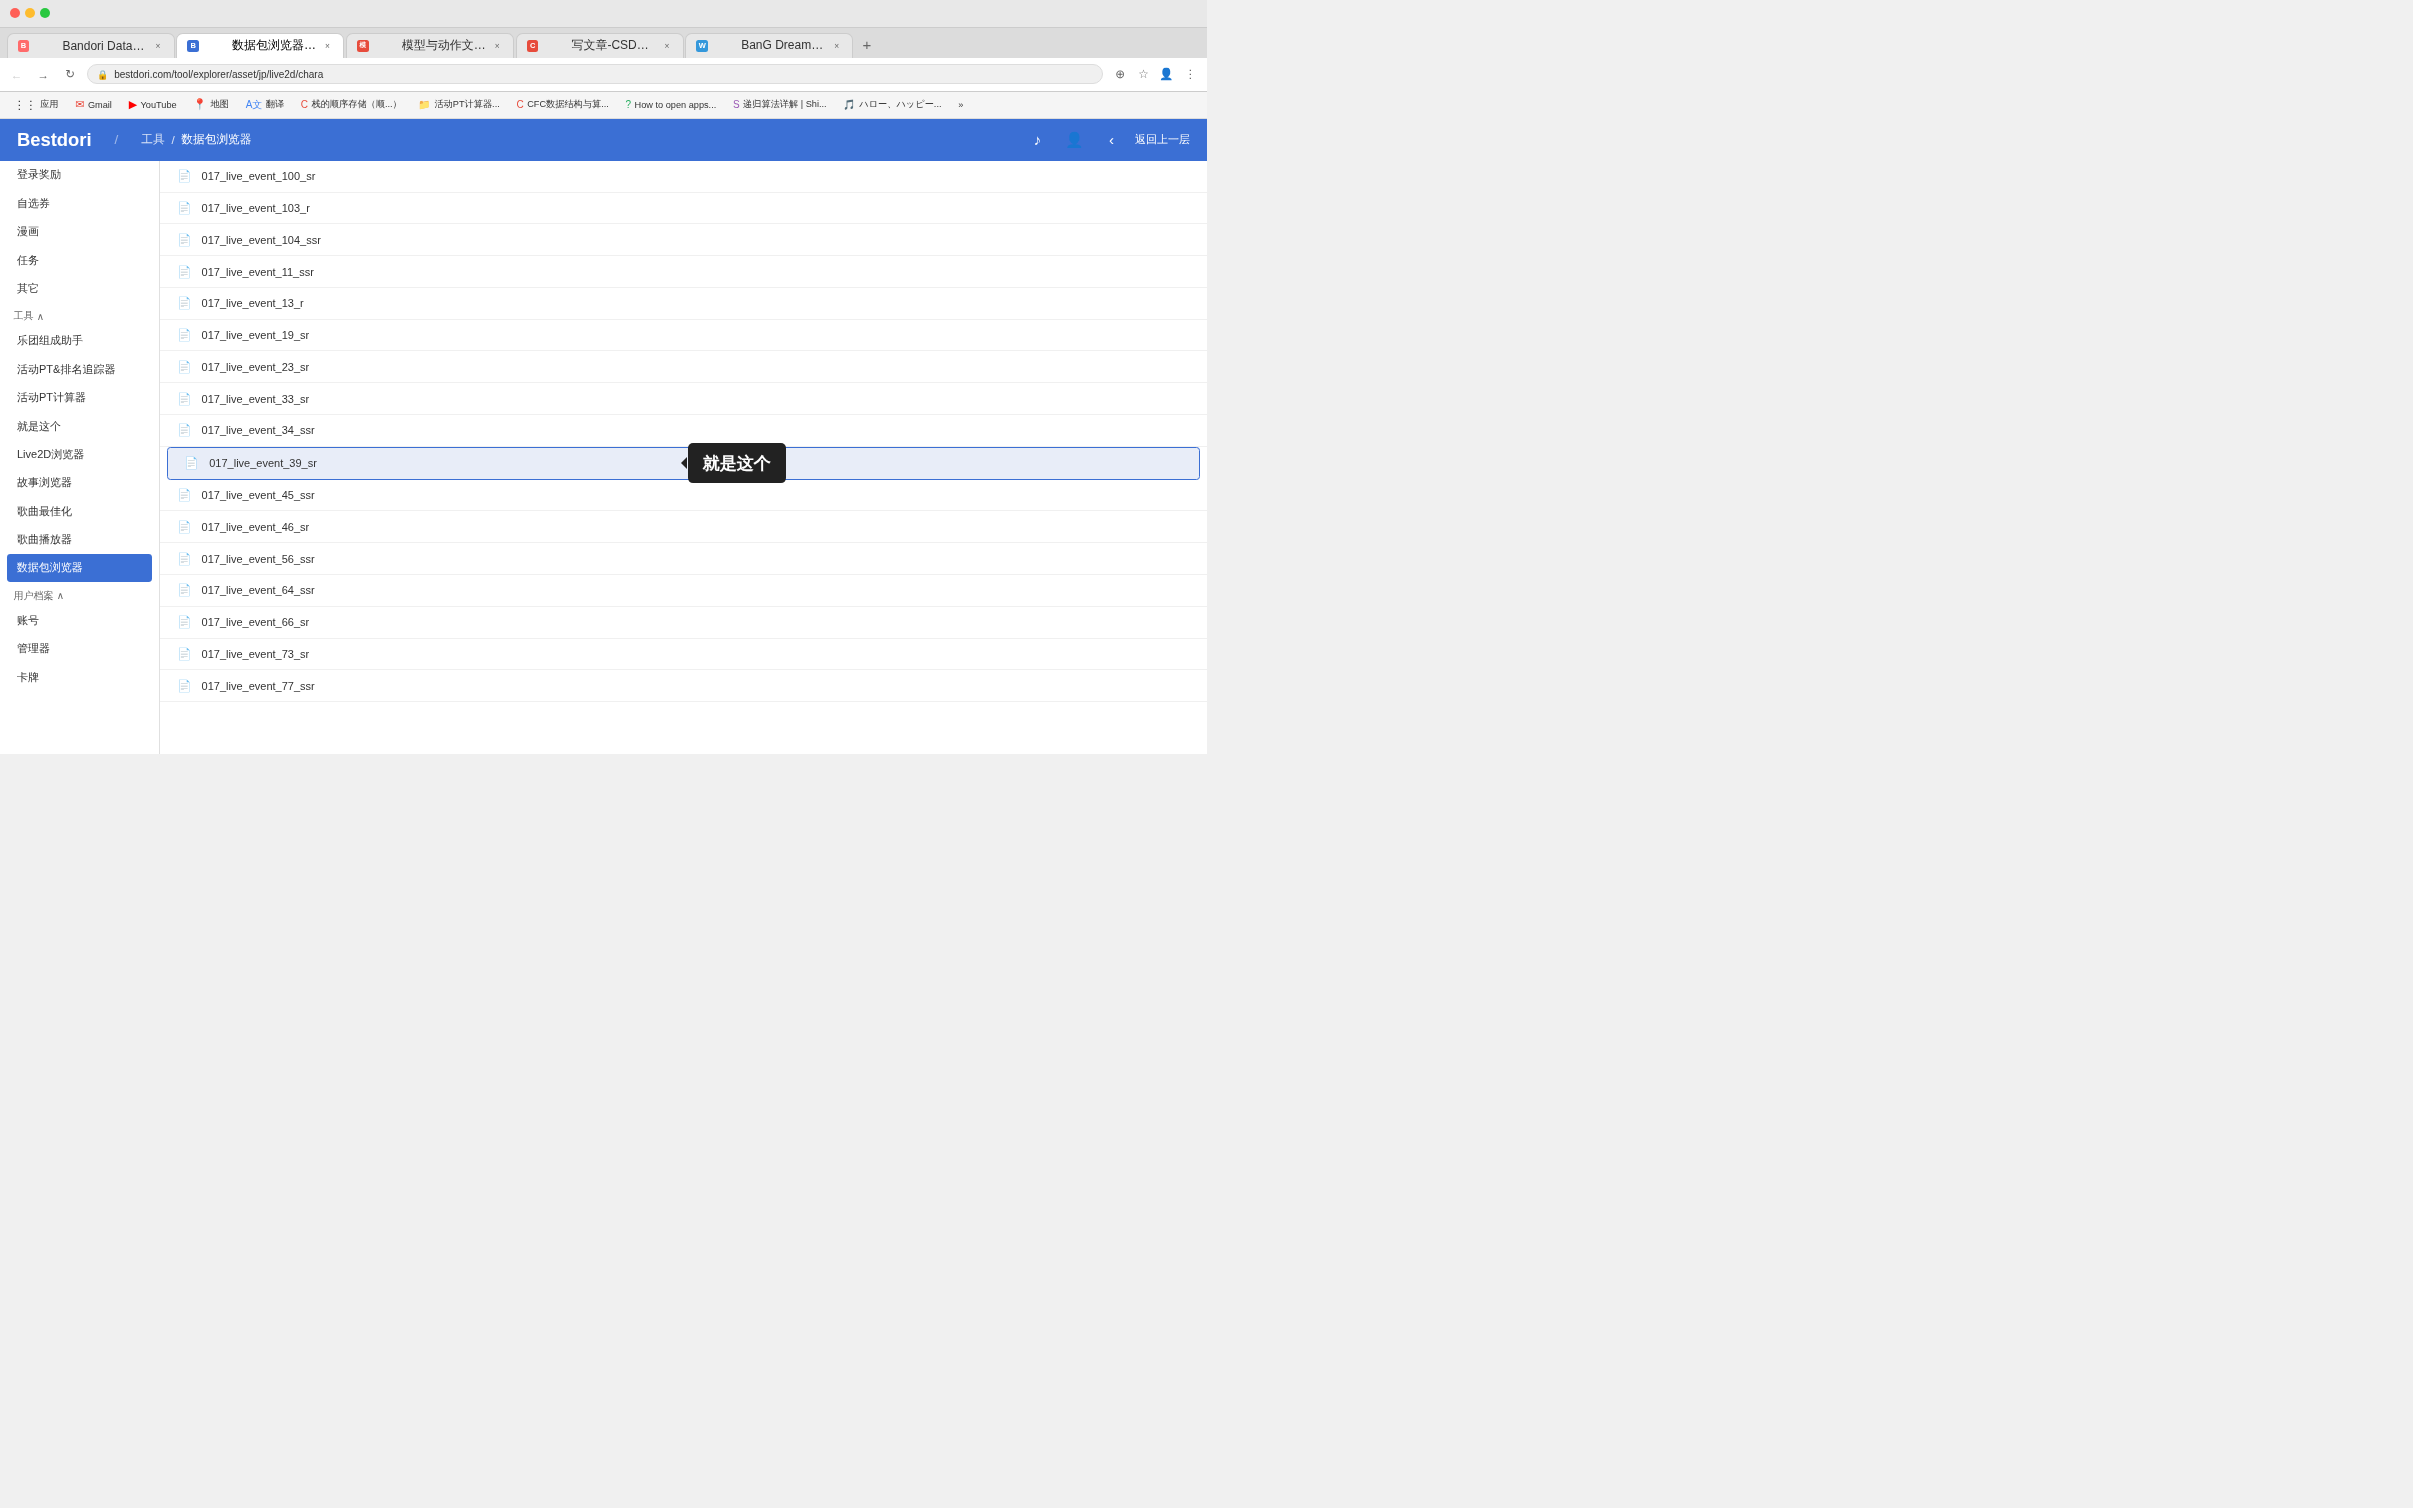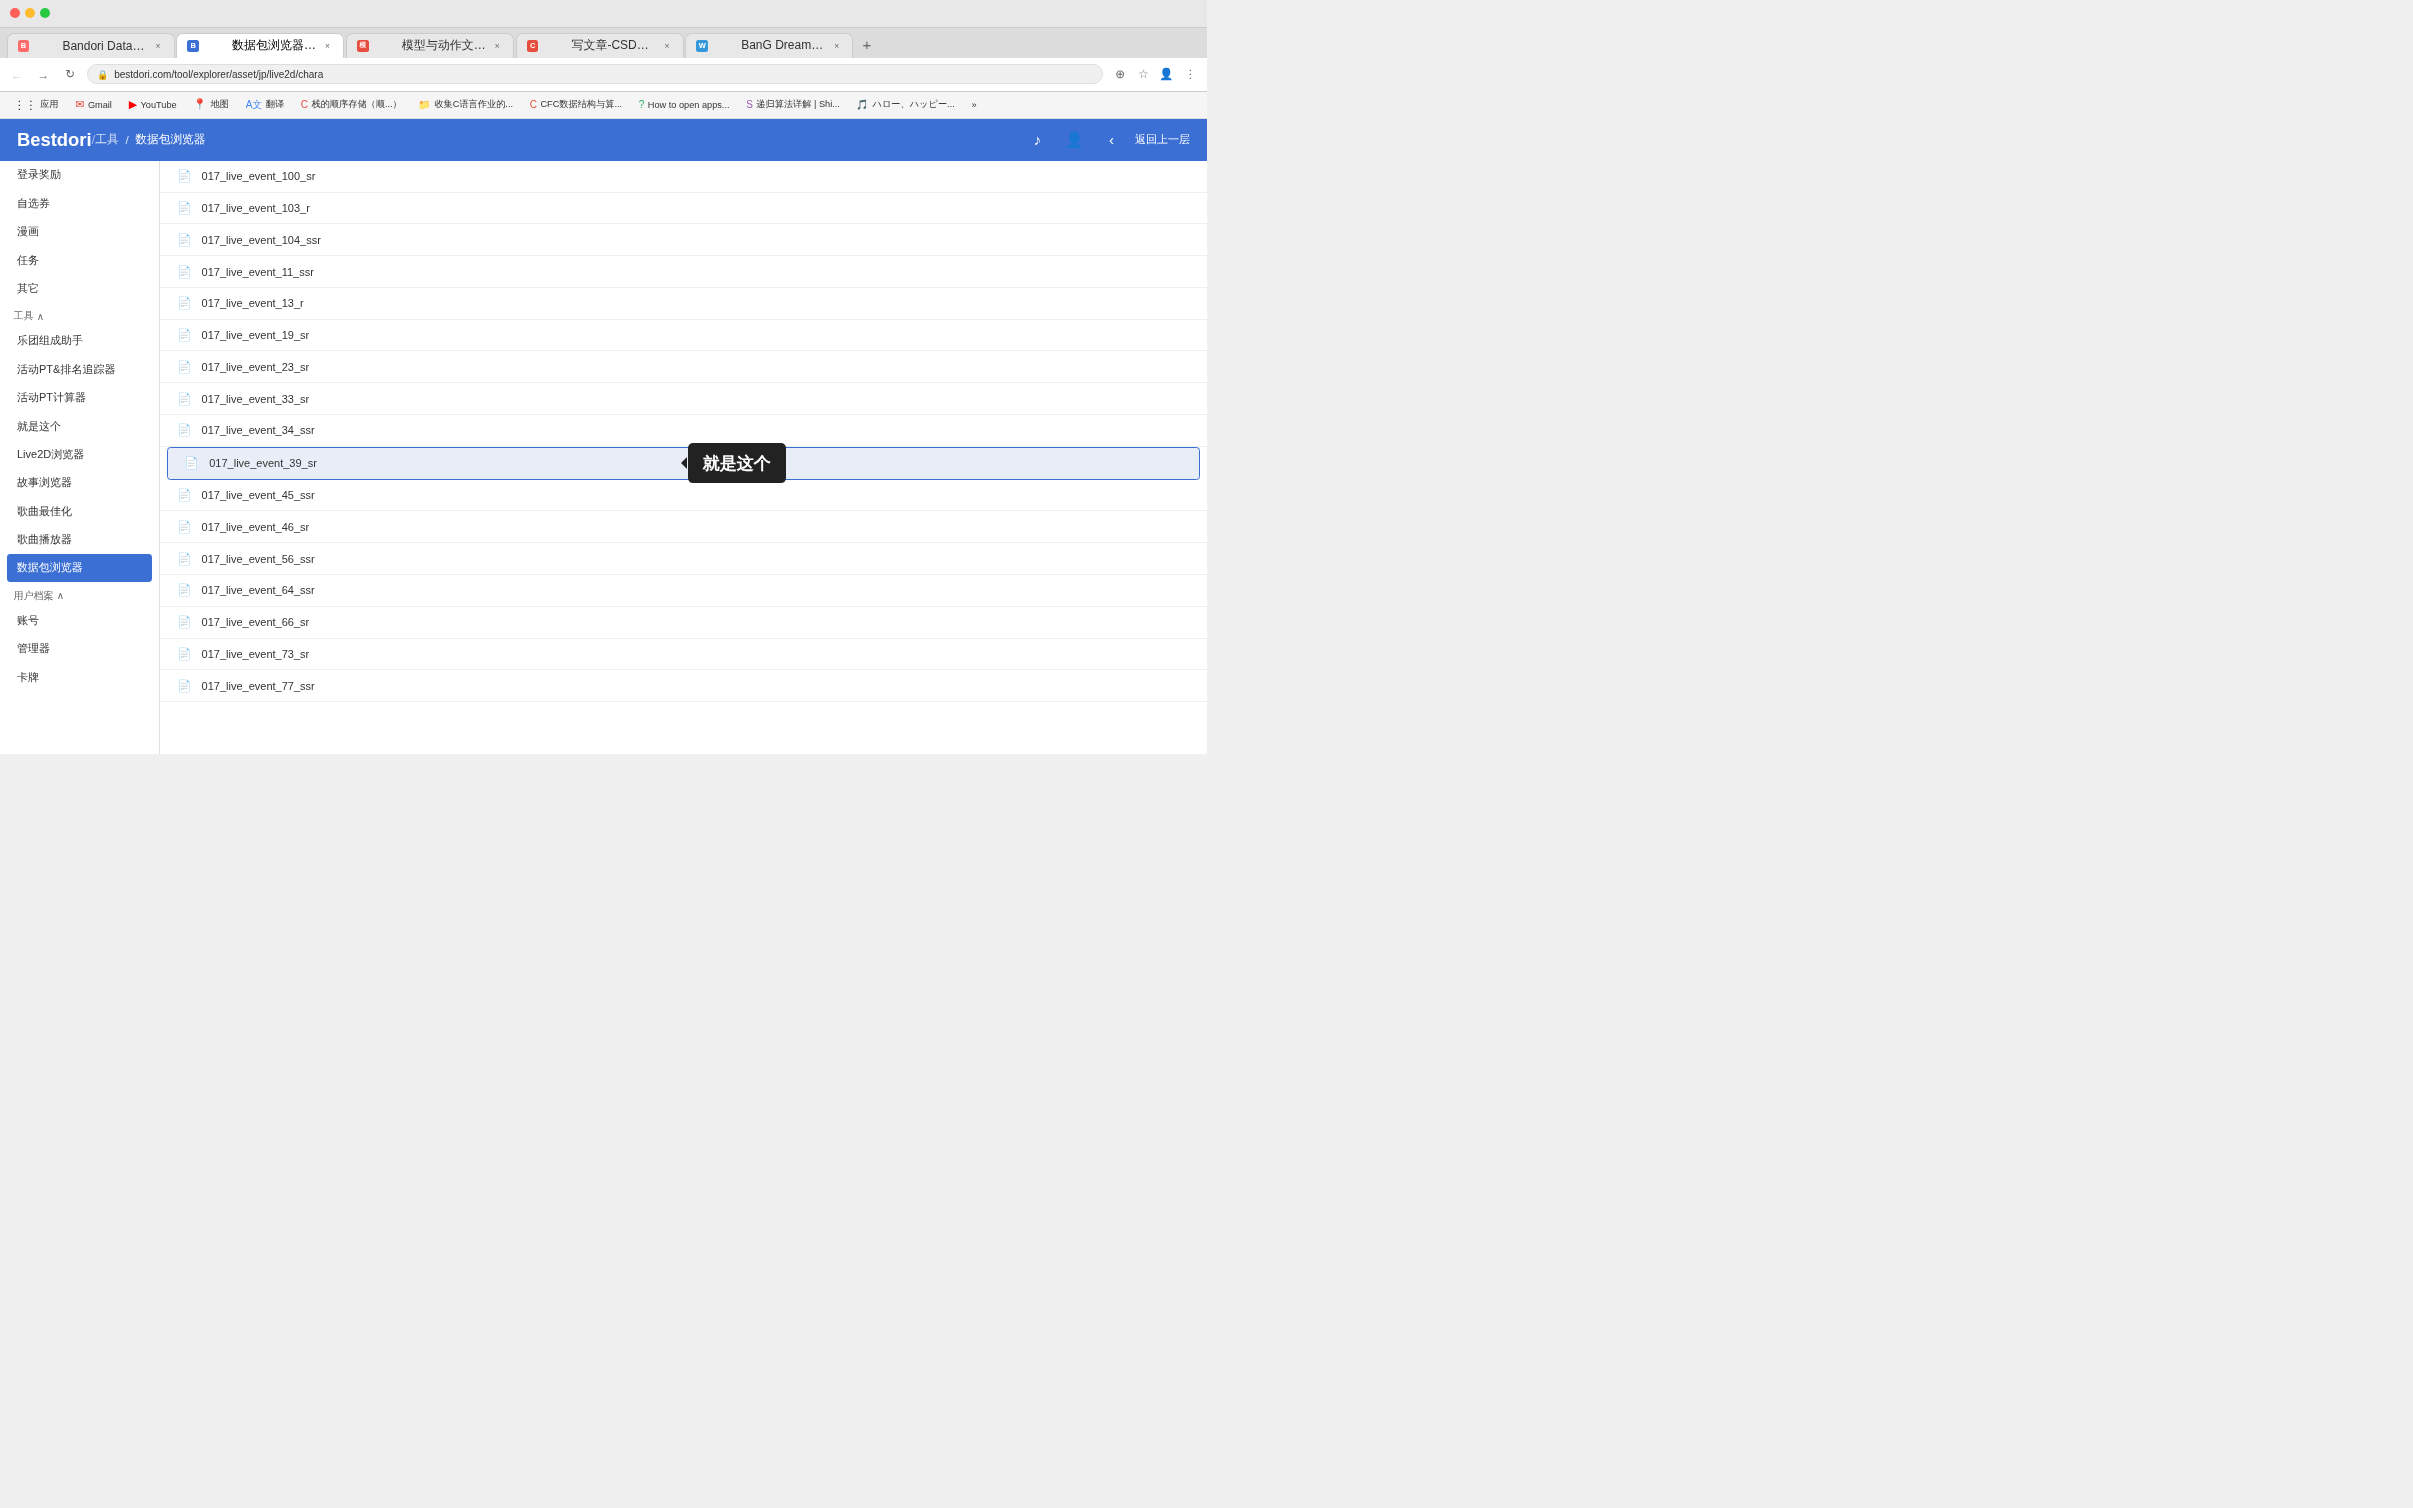--- a/index.html
+++ b/index.html
@@ -33,21 +33,21 @@
     .addr-action { width: 20px; height: 20px; display: flex; align-items: center; justify-content: center; color: #666; cursor: pointer; border-radius: 3.4px; font-size: 11.7px; }
 
     
     .bookmarks-bar { display: flex; align-items: center; background: #f5f5f5; padding: 2.5px 6.7px; gap: 3.4px; border-bottom: 0.8px solid #ddd; height: 27px; overflow: hidden; }
     .bookmark-item { display: flex; align-items: center; gap: 3.4px; padding: 1.7px 6.7px; border-radius: 3.4px; cursor: pointer; color: #333; font-size: 9.2px; white-space: nowrap; }
 
     
     .app-container { display: flex; flex-direction: column; height: calc(754px - 91px); background: white; }
 
     
-    .top-nav { background: #3b6fd4; color: white; padding: 0 17px; height: 42px; display: flex; align-items: center; gap: 0; }
+    .top-nav { background: #3b6fd4; color: white; padding: 0 17px; height: 42px; display: flex; align-items: center; gap: 23px; }
     .nav-logo { font-size: 18.4px; font-weight: bold; color: white; }
     .nav-sep { color: rgba(255,255,255,0.5); font-size: 13.4px; }
     .nav-breadcrumb { display: flex; align-items: center; gap: 6.7px; color: rgba(255,255,255,0.8); font-size: 11.7px; }
     .nav-breadcrumb a { color: rgba(255,255,255,0.8); text-decoration: none; }
     .nav-breadcrumb .current { color: white; }
     .nav-actions { margin-left: auto; display: flex; gap: 10px; align-items: center; }
     .nav-icon-btn { width: 27px; height: 27px; display: flex; align-items: center; justify-content: center; color: white; cursor: pointer; font-size: 15px; }
 
     
     .main-content { display: flex; flex: 1; overflow: hidden; }
@@ -154,21 +154,21 @@
     <div class="bookmark-item">
       <span style="color:#4285f4; font-size:10px;">A文</span>
       <span>翻译</span>
     </div>
     <div class="bookmark-item">
       <span style="color:#e74c3c; font-size:10px;">C</span>
       <span>栈的顺序存储（顺...）</span>
     </div>
     <div class="bookmark-item">
       <span style="color:#f39c12; font-size:10px;">📁</span>
-      <span>收集C语言作业的...</span>
+      <span>活动PT计算器...</span>
     </div>
     <div class="bookmark-item">
       <span style="color:#e74c3c; font-size:10px;">C</span>
       <span>CFC数据结构与算...</span>
     </div>
     <div class="bookmark-item">
       <span style="color:#27ae60; font-size:10px;">?</span>
       <span>How to open apps...</span>
     </div>
     <div class="bookmark-item">

